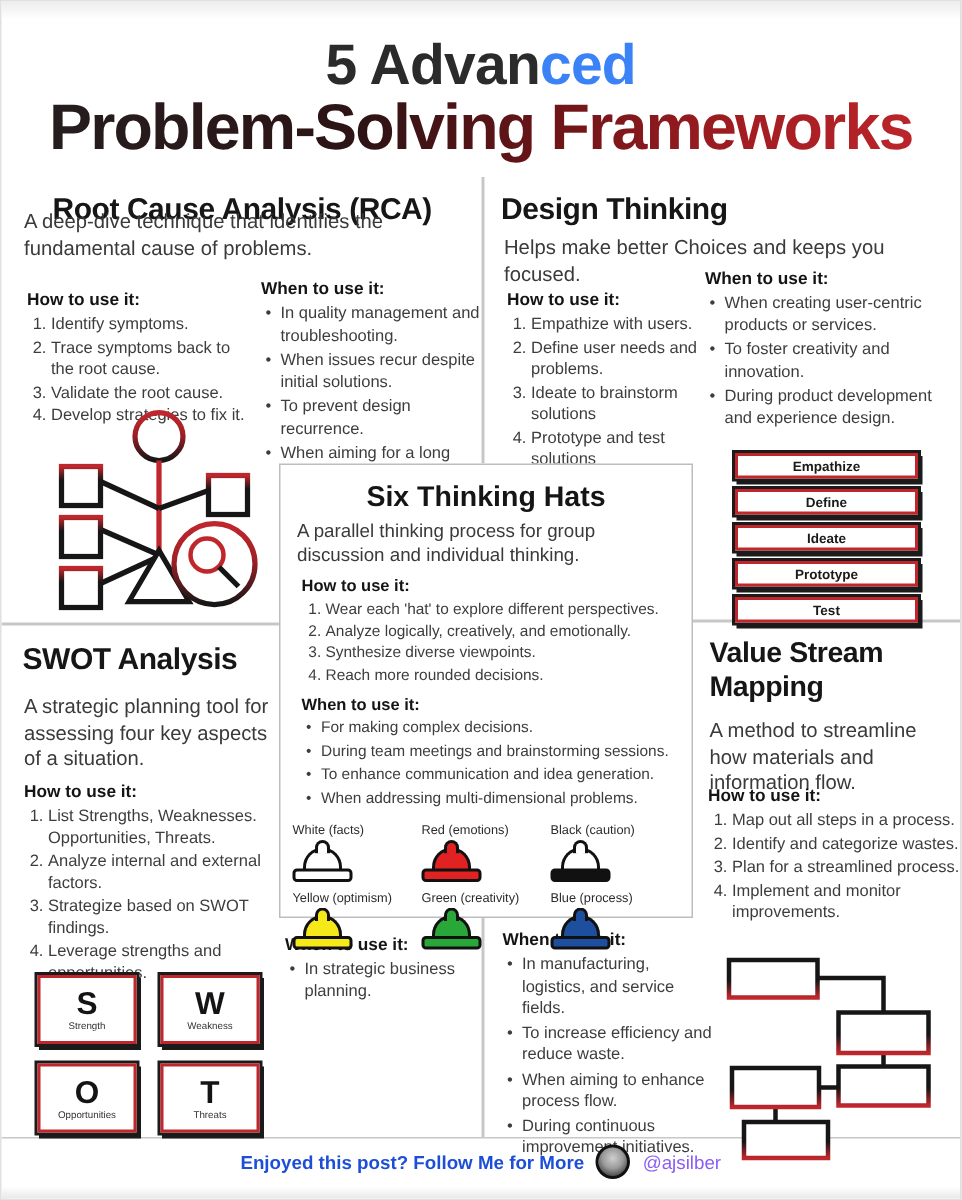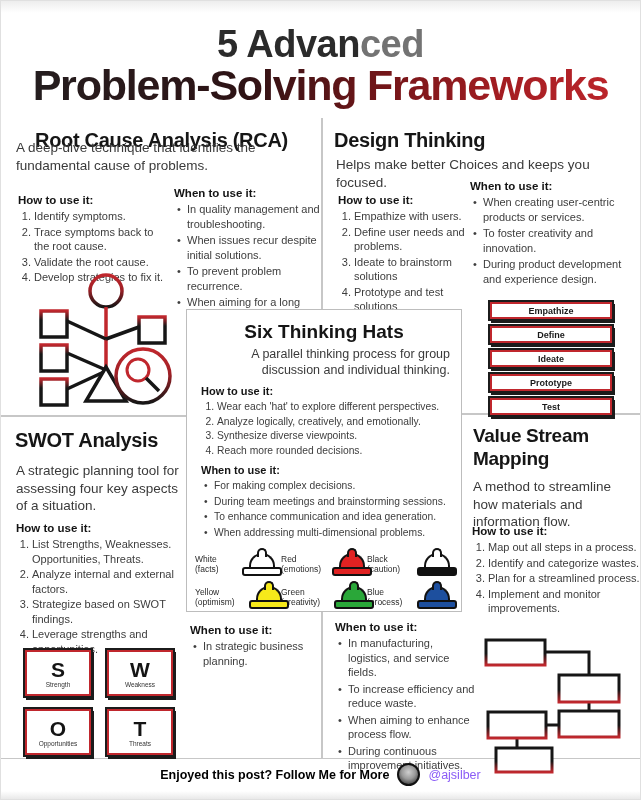--- a/index.html
+++ b/index.html
@@ -10,21 +10,21 @@
   }
   .page::before{content:'';position:absolute;top:0;left:0;right:0;height:12px;
     background:linear-gradient(#ededed,#ffffff);}
   .page::after{content:'';position:absolute;bottom:0;left:0;right:0;height:8px;
     background:linear-gradient(#ffffff,#e9e9e9);}
   .abs{position:absolute;}
 
   
   .t1{top:22px;left:0;width:100%;text-align:center;font-size:38px;font-weight:600;
       color:#2b2b2b;letter-spacing:-0.5px;}
-  .t1 .red{color:#737373;text-align:center;}
+  .t1 .red{color:#3b82f6;text-align:center;}
   .t2{top:60px;left:0;width:100%;text-align:center;font-size:43px;font-weight:800;
       letter-spacing:-1.2px;
       background:linear-gradient(90deg,#231f20 0%,#2e1315 38%,#6e1518 58%,#a31d22 78%,#c1272d 100%);
       -webkit-background-clip:text;background-clip:text;color:transparent;}
 
   
   .divider{background:#c7c7c7;}
 
   
   .sec-title{font-size:20px;font-weight:700;color:#161616;letter-spacing:-0.3px;}
@@ -33,28 +33,28 @@
   ol.nlist{margin:0;padding:0 0 0 16px;font-size:11px;line-height:1.32;color:#3d3d3d;}
   ol.nlist li{margin-bottom:1px;}
   ul.blist{list-style:none;margin:0;padding:0 0 0 3px;font-size:11px;line-height:1.32;color:#3d3d3d;}
   ul.blist li{position:relative;padding-left:10px;margin-bottom:2px;}
   ul.blist li::before{content:"•";position:absolute;left:0;top:0;color:#3d3d3d;}
 
   
   .center-box{left:185px;top:308px;width:276px;height:303px;background:#fff;
     border:1.5px solid #bdbdbd;box-sizing:border-box;z-index:5;}
   .cb-title{margin-top:11px;text-align:center;font-size:19px;font-weight:700;color:#151515;}
-  .cb-desc{margin:3px auto 0;width:252px;text-align:right;font-size:12.5px;line-height:1.28;color:#3a3a3a;}
+  .cb-desc{margin:3px auto 0;width:252px;text-align:left;font-size:12.5px;line-height:1.28;color:#3a3a3a;}
   .cb-block{margin:7px 0 0 14px;width:252px;}
   .cb-block .blabel{font-size:11px;}
   .cb-block ol,.cb-block ul{font-size:10.3px;}
 
   
   .hats{display:grid;grid-template-columns:repeat(3,1fr);margin:8px 8px 0 8px;row-gap:5px;}
-  .hat-cell{display:flex;flex-direction:row;align-items:flex-end;}
+  .hat-cell{display:flex;flex-direction:column;align-items:flex-start;}
   .hat-label{font-size:8.5px;color:#2b2b2b;margin-bottom:2px;}
   .hat{position:relative;width:40px;height:28px;}
   .hat span{position:absolute;box-sizing:border-box;background:#fff;}
   .hat-knob{left:15px;top:0;width:10px;height:9px;border:2px solid #111;border-bottom:none;
     border-radius:5px 5px 0 0;z-index:2;}
   .hat-dome{left:7px;top:5px;width:26px;height:15px;border:2px solid #111;border-bottom:none;
     border-radius:13px 13px 0 0;z-index:1;}
   .hat-brim{left:0;bottom:0;width:40px;height:9px;border:2px solid #111;border-radius:3px;z-index:3;}
 
   
@@ -63,21 +63,21 @@
   .dt-steps{left:489px;top:301px;width:122px;}
   .dt-step{height:17px;margin-bottom:7px;display:flex;align-items:center;justify-content:center;
     font-size:9px;font-weight:700;color:#1a1a1a;}
   .swot-grid{left:24px;top:649px;display:grid;grid-template-columns:66px 66px;gap:13px 16px;}
   .swot-box{height:46px;display:flex;flex-direction:column;align-items:center;justify-content:center;}
   .swot-letter{font-size:21px;font-weight:700;color:#141414;line-height:1;}
   .swot-sub{font-size:6.5px;color:#333;margin-top:1px;}
 
   
   .footer{top:762px;left:0;width:100%;display:flex;align-items:center;justify-content:center;gap:8px;}
-  .footer-text{font-size:12.5px;font-weight:700;color:#000000;}
+  .footer-text{font-size:12.5px;font-weight:700;color:#1d4ed8;}
   .avatar{width:23px;height:23px;border-radius:50%;border:2px solid #111;box-sizing:border-box;
     background:radial-gradient(circle at 50% 38%,#cfcfcf 0%,#9a9a9a 45%,#555 75%,#1c1c1c 100%);}
   .handle{font-size:12.5px;color:#8b5cf6;}
 </style>
 </head>
 <body>
 
 <div class="page">
 
   <div class="abs t1"><span>5 Advan</span><span class="red">ced</span></div>
@@ -98,21 +98,21 @@
         <li>Trace symptoms back to the root cause.</li>
         <li>Validate the root cause.</li>
         <li>Develop strategies to fix it.</li>
       </ol>
   </div>
   <div class="abs" style="left:173px;top:186px;width:147px;">
     <div class="blabel">When to use it:</div>
     <ul class="blist">
         <li>In quality management and troubleshooting.</li>
         <li>When issues recur despite initial solutions.</li>
-        <li>To prevent problem recurrence.</li>
+        <li>To prevent design recurrence.</li>
         <li>When aiming for a long term solution.</li>
       </ul>
   </div>
   <svg class="abs" style="left:32px;top:270px;" width="152" height="142" viewBox="0 0 152 142">
     <defs>
       <linearGradient id="gRB" x1="0" y1="0" x2="0" y2="1">
         <stop offset="0" stop-color="#c0272d"></stop>
           <stop offset="0.45" stop-color="#a02026"></stop>
           <stop offset="1" stop-color="#161616"></stop>
       </linearGradient>

